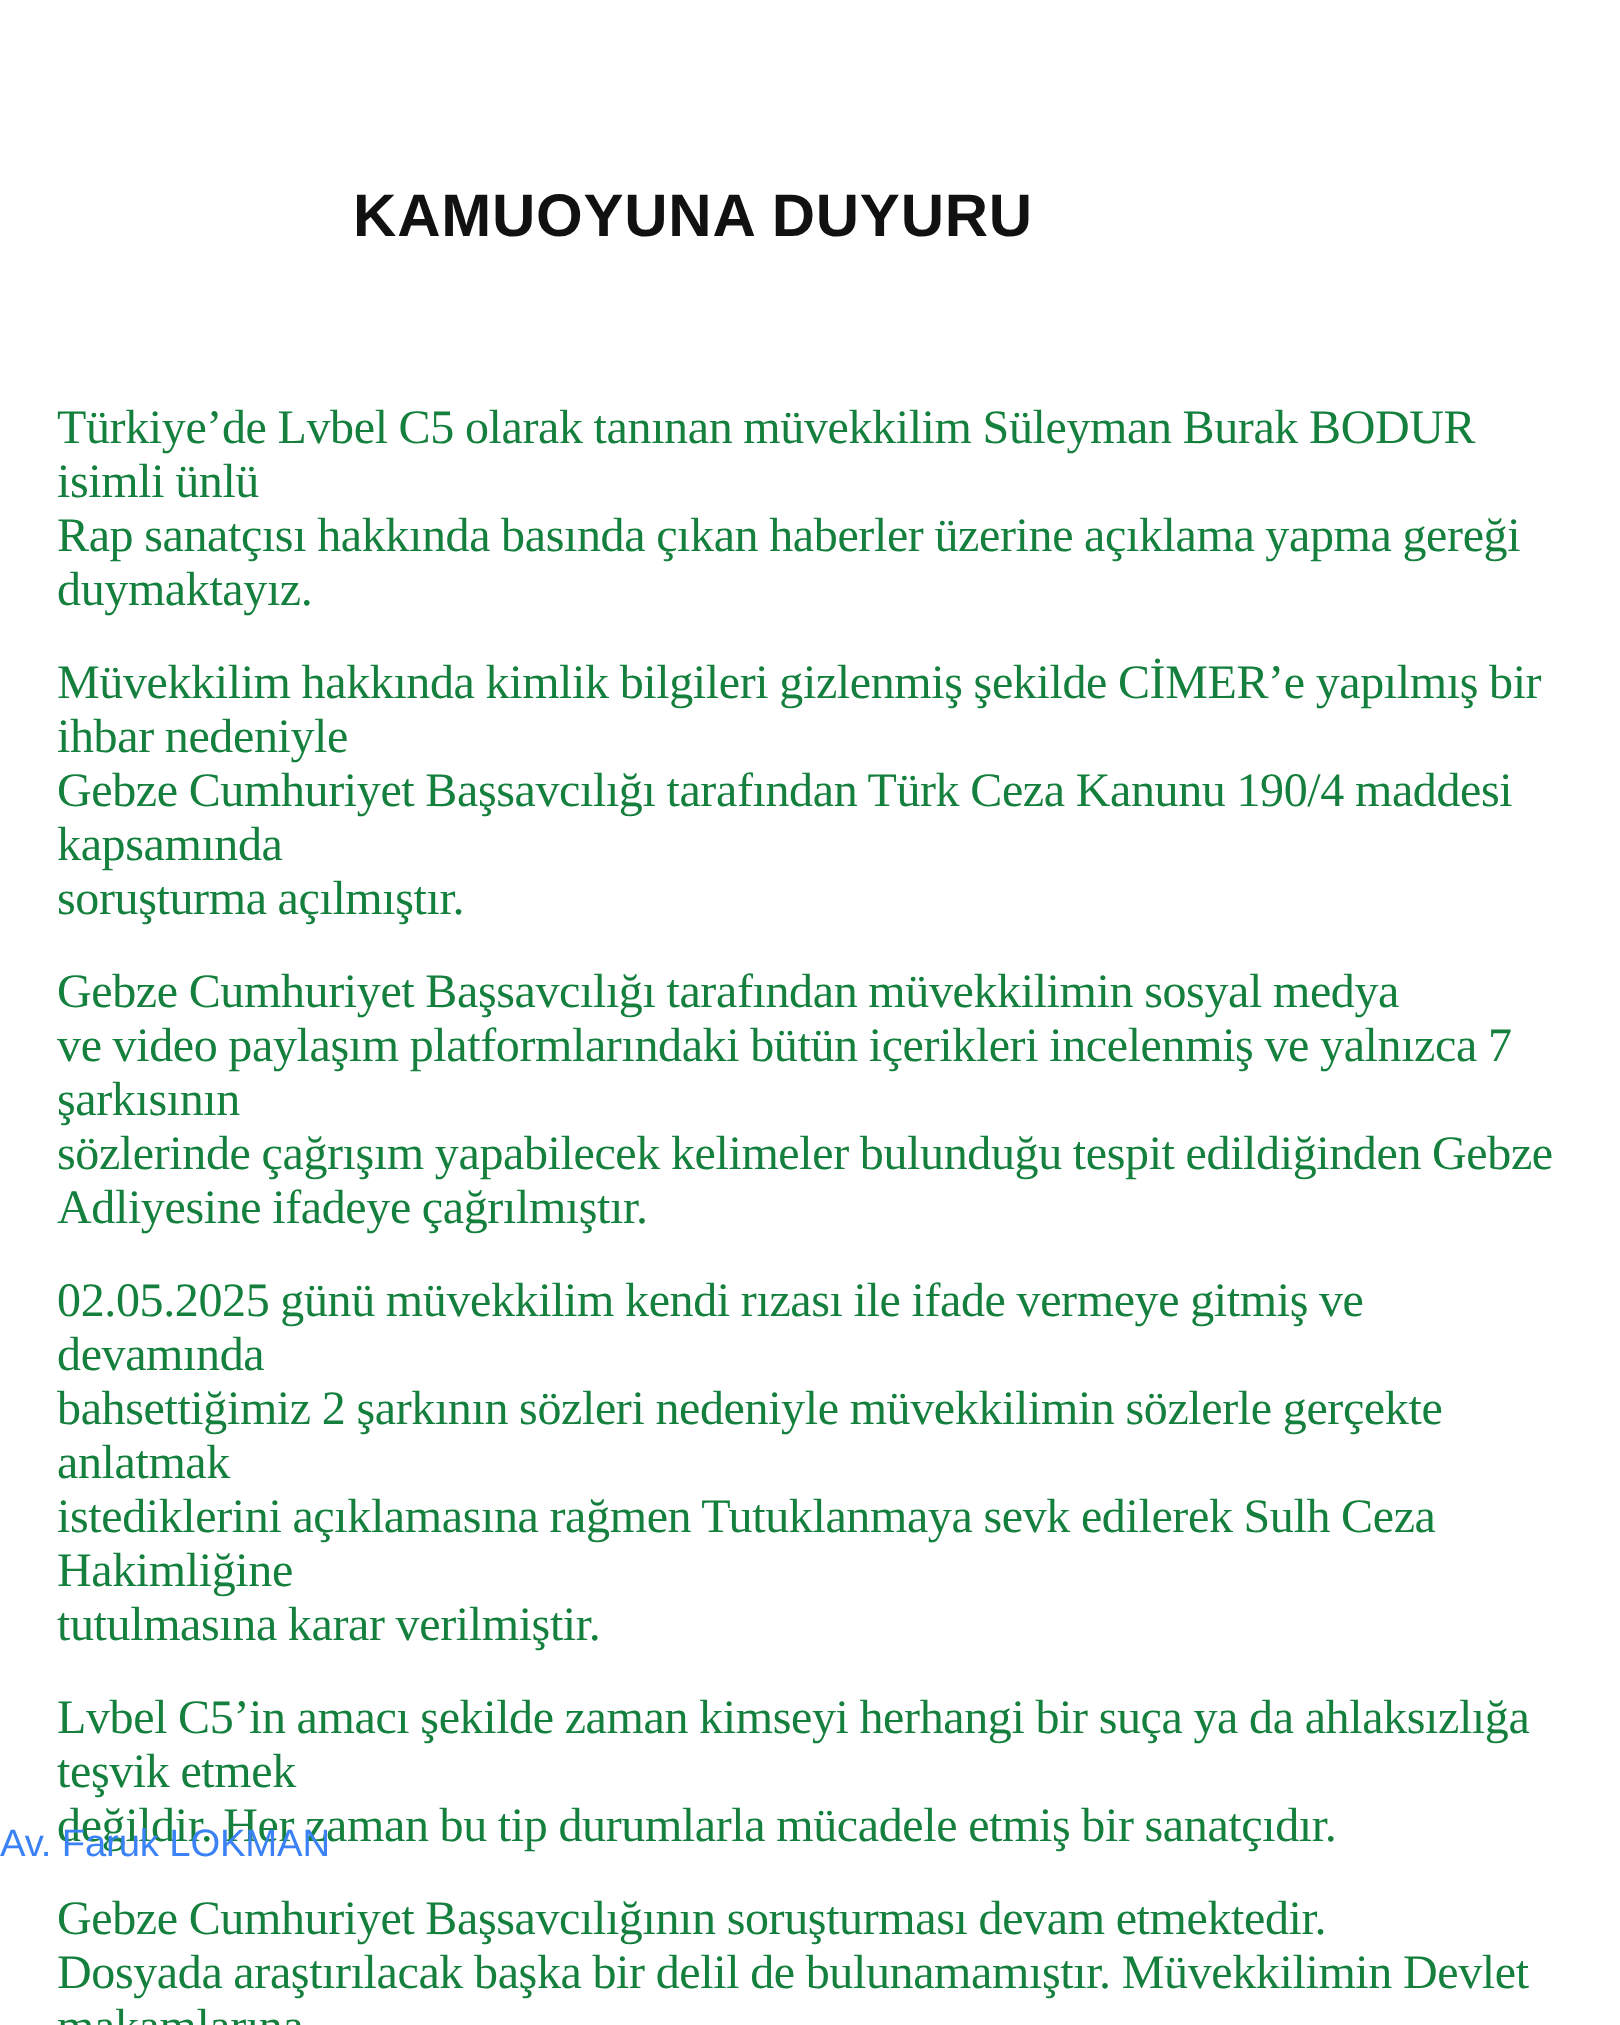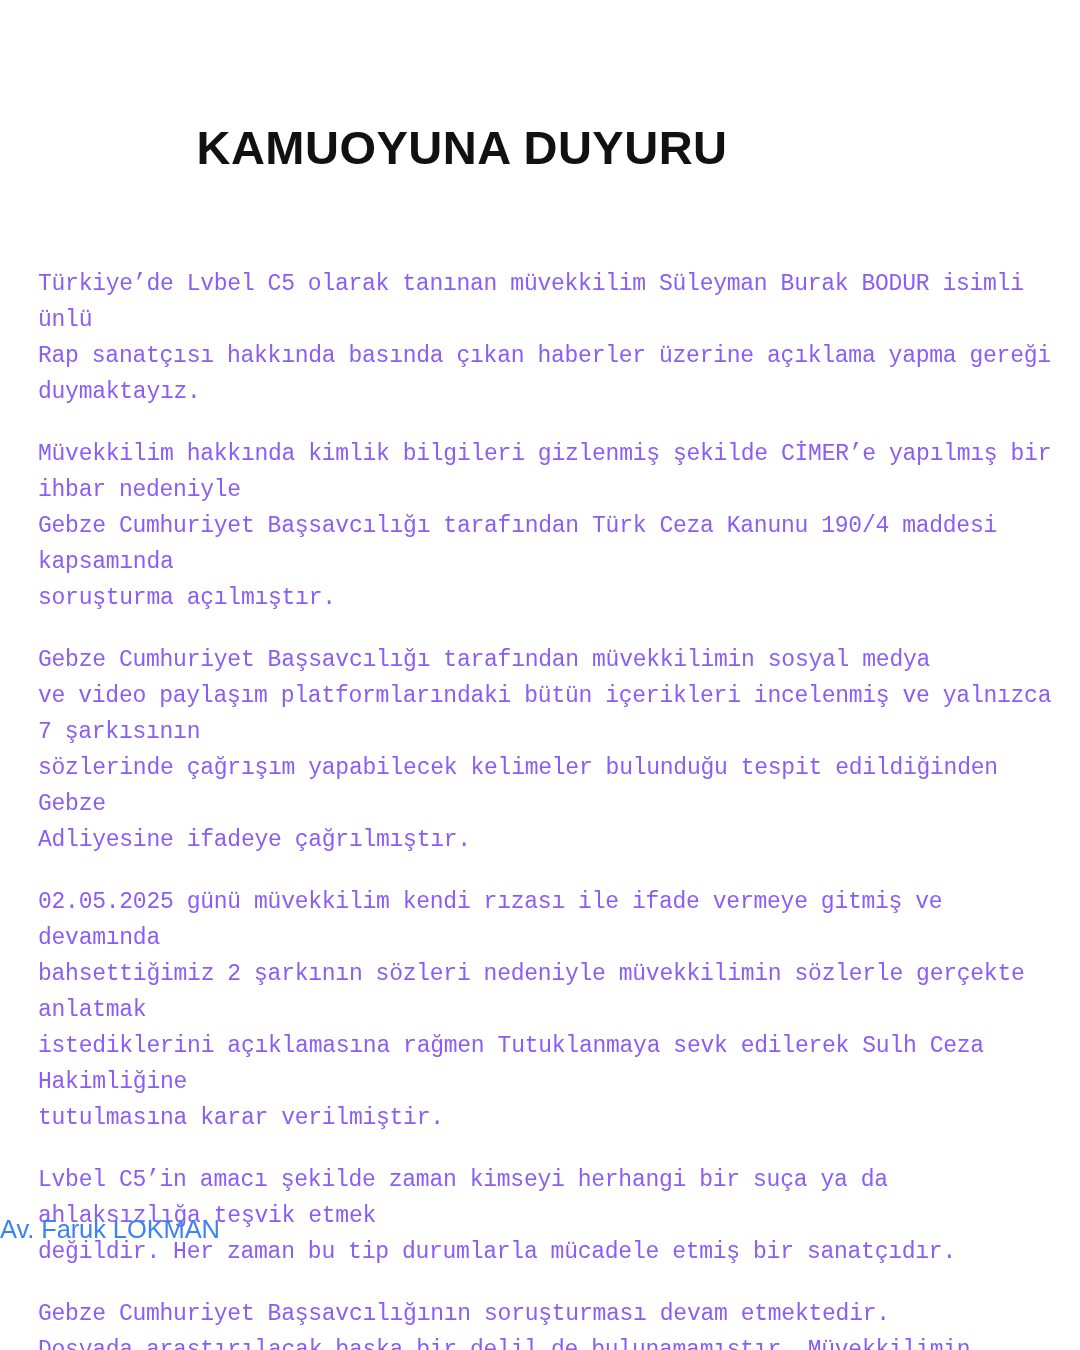--- a/index.html
+++ b/index.html
@@ -22,39 +22,39 @@
   }
 
   .doc-title {
     position: absolute;
     top: 122px;
     left: 0;
     width: 924px;
     text-align: center;
     font-family: "Liberation Sans", sans-serif;
     font-weight: 700;
-    font-size: 47px;
+    font-size: 40px;
     letter-spacing: 0.5px;
     color: #111111;
     margin: 0;
     line-height: 1.1;
   }
 
   .body-block {
     position: absolute;
     top: 266px;
     left: 38px;
     width: 1014px;
   }
 
   .para {
-    font-family: Liberation Mono, monospace;
-    font-size: 23px;
+    font-family: Liberation Serif, serif;
+    font-size: 32px;
     line-height: 36px;
-    color: #8b5cf6;
+    color: #15803d;
     margin: 0 0 26px 0;
     white-space: pre-line;
     letter-spacing: -0.25px;
     word-spacing: -0.4px;
   }
 
   .para:last-child {
     margin-bottom: 0;
   }
 

